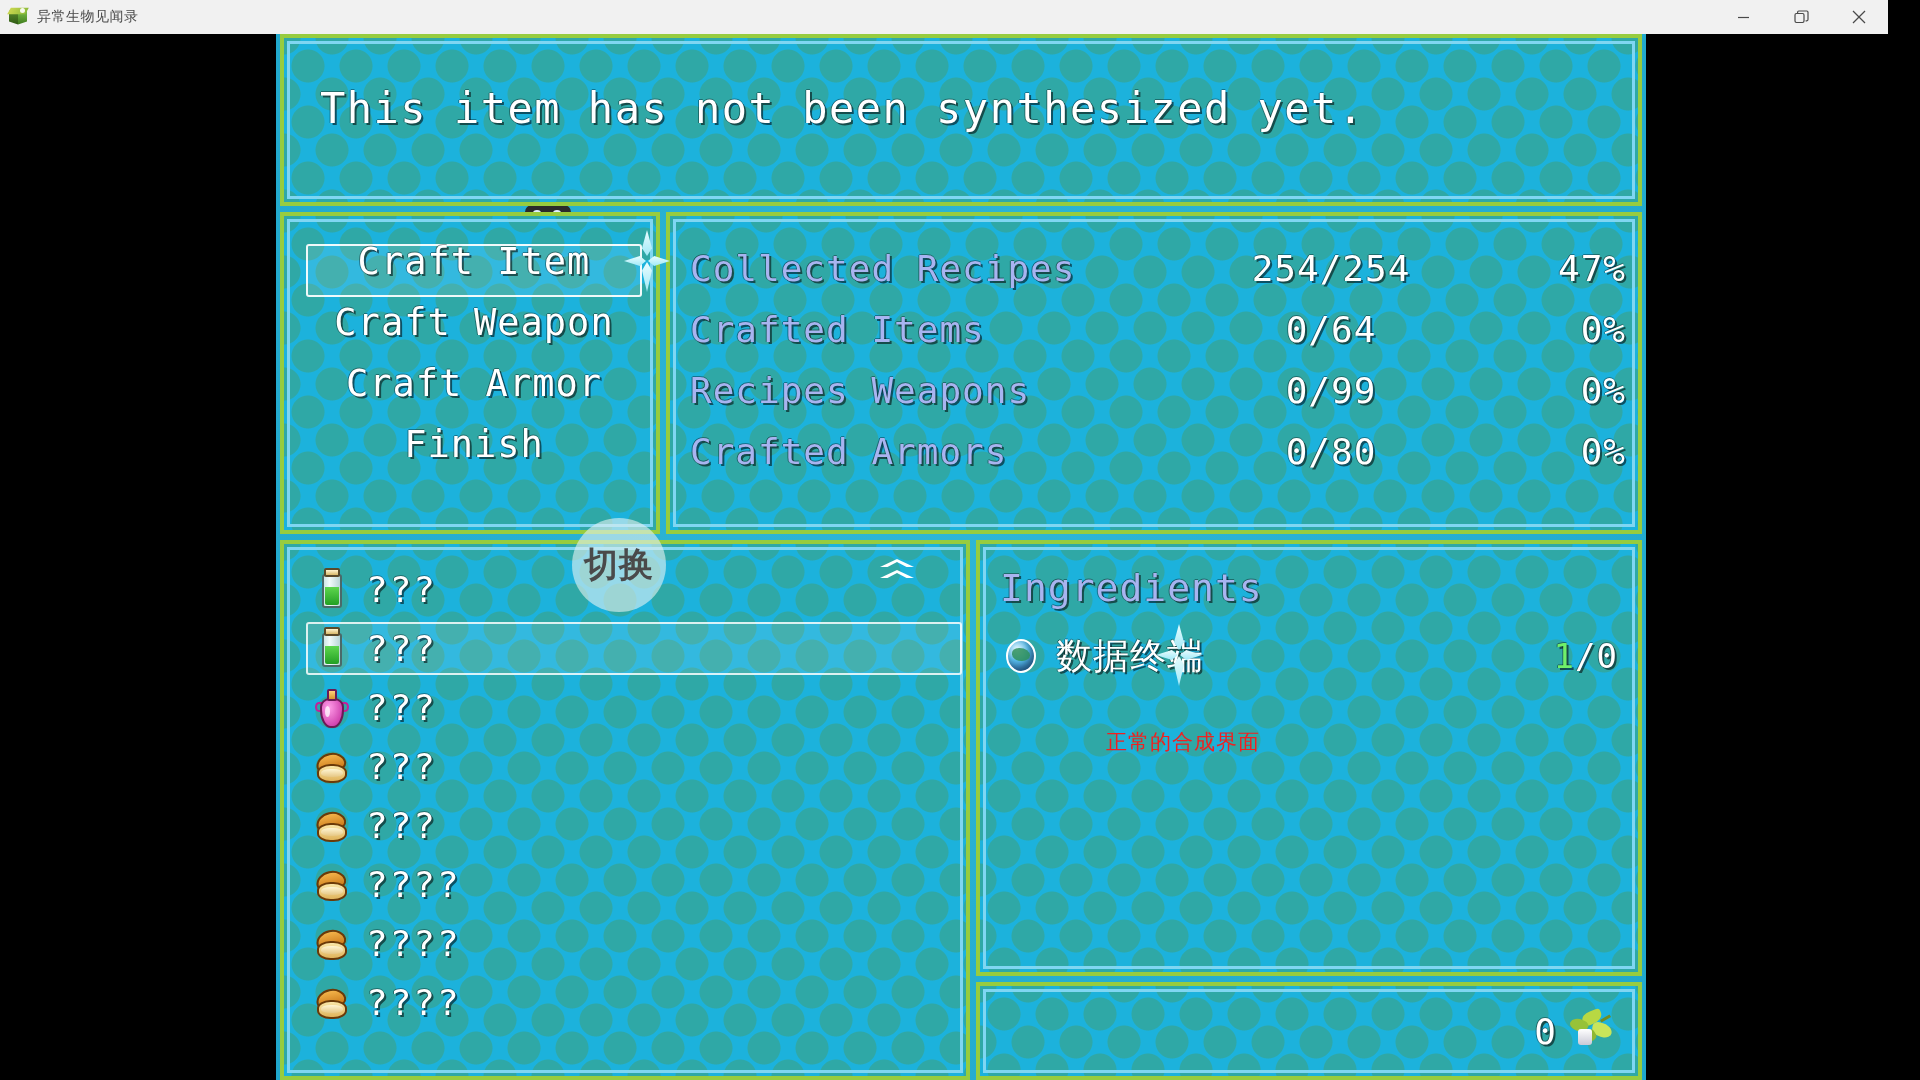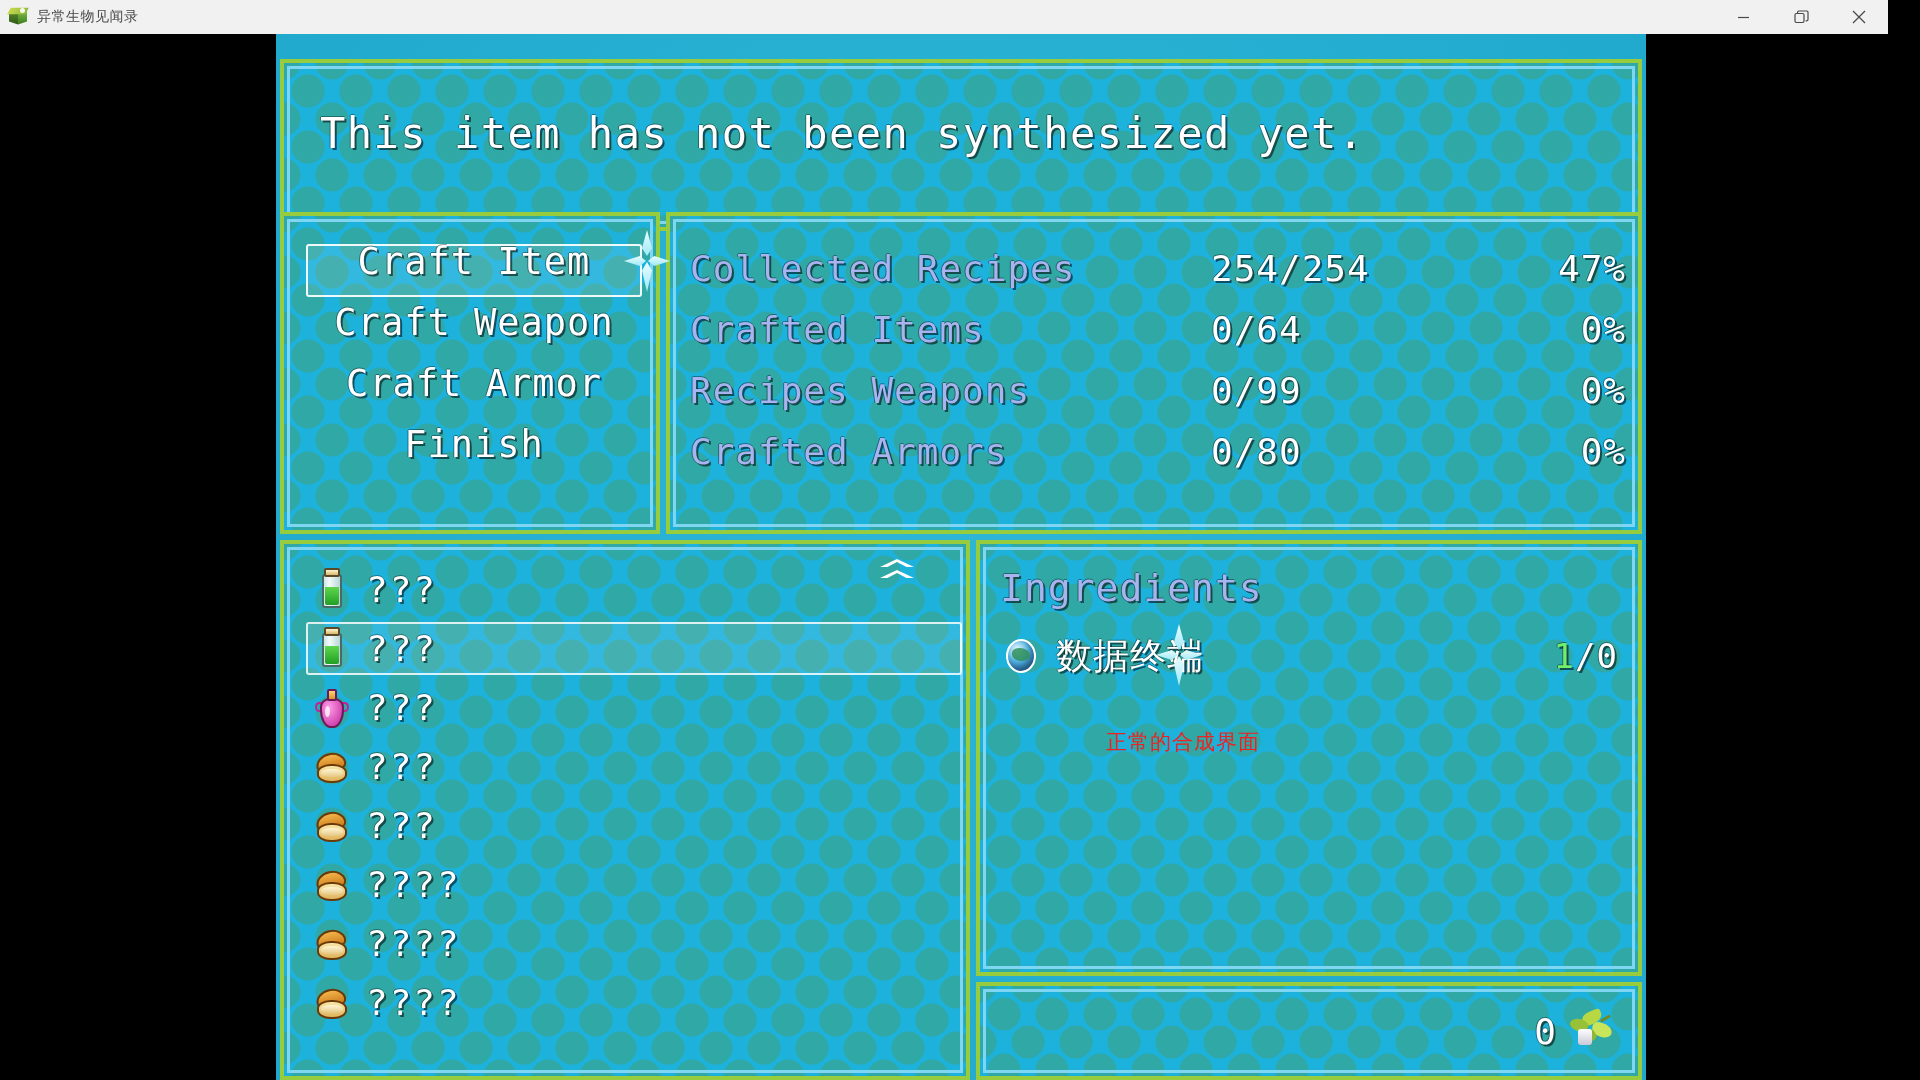--- a/index.html
+++ b/index.html
@@ -123,21 +123,21 @@
     border: 3px solid #7fd6f2;
     clip-path: polygon(
       0 0, 34px 0, 34px 3px, 3px 3px, 3px 34px, 0 34px, 0 0,
       100% 0, 100% 34px, calc(100% - 3px) 34px, calc(100% - 3px) 3px, calc(100% - 34px) 3px, calc(100% - 34px) 0, 100% 0,
       100% 100%, calc(100% - 34px) 100%, calc(100% - 34px) calc(100% - 3px), calc(100% - 3px) calc(100% - 3px), calc(100% - 3px) calc(100% - 34px), 100% calc(100% - 34px), 100% 100%,
       0 100%, 0 calc(100% - 34px), 3px calc(100% - 34px), 3px calc(100% - 3px), 34px calc(100% - 3px), 34px 100%, 0 100%
     );
   }
 
   
-  #win-help      { left: 4px;   top: 0px;   width: 1362px; height: 172px; margin-top: 25px; }
+  #win-help      { left: 4px;   top: 0px;   width: 1362px; height: 172px; }
   #win-command   { left: 4px;   top: 178px; width: 380px;  height: 322px; }
   #win-status    { left: 390px; top: 178px; width: 976px;  height: 322px; padding-left: 36px; }
   #win-itemlist  { left: 4px;   top: 506px; width: 690px;  height: 540px; }
   #win-ingred    { left: 700px; top: 506px; width: 666px;  height: 436px; }
   #win-gold      { left: 700px; top: 948px; width: 666px;  height: 98px;  }
 
   
   .mvtext {
     color: #ffffff;
     text-shadow:
@@ -210,21 +210,21 @@
   
   #status-rows { position: absolute; left: 20px; top: 22px; width: 936px; }
   .st-row {
     height: 61px;
     display: flex;
     align-items: center;
     font-size: 36px;
     letter-spacing: 1px;
   }
   .st-label { flex: 0 0 auto; }
-  .st-frac  { margin-left: auto; width: 240px; text-align: left; }
+  .st-frac  { margin-left: auto; width: 240px; text-align: center; }
   .st-pct   { width: 175px; text-align: right; }
 
   
   #item-rows { position: absolute; left: 24px; top: 16px; width: 640px; }
   .it-row {
     height: 59px;
     display: flex;
     align-items: center;
     position: relative;
     padding-left: 4px;
@@ -580,15 +580,16 @@
       <i class="down"></i>
       <i class="left"></i>
       <i class="right"></i>
   </div>
 
   <div class="chev up" id="list-up">
       <i></i>
       <i></i>
     </div>
 
+  <div id="switch-badge">切换</div>
   <div id="note-red">正常的合成界面</div>
 
 </div>
 
 </body></html>

